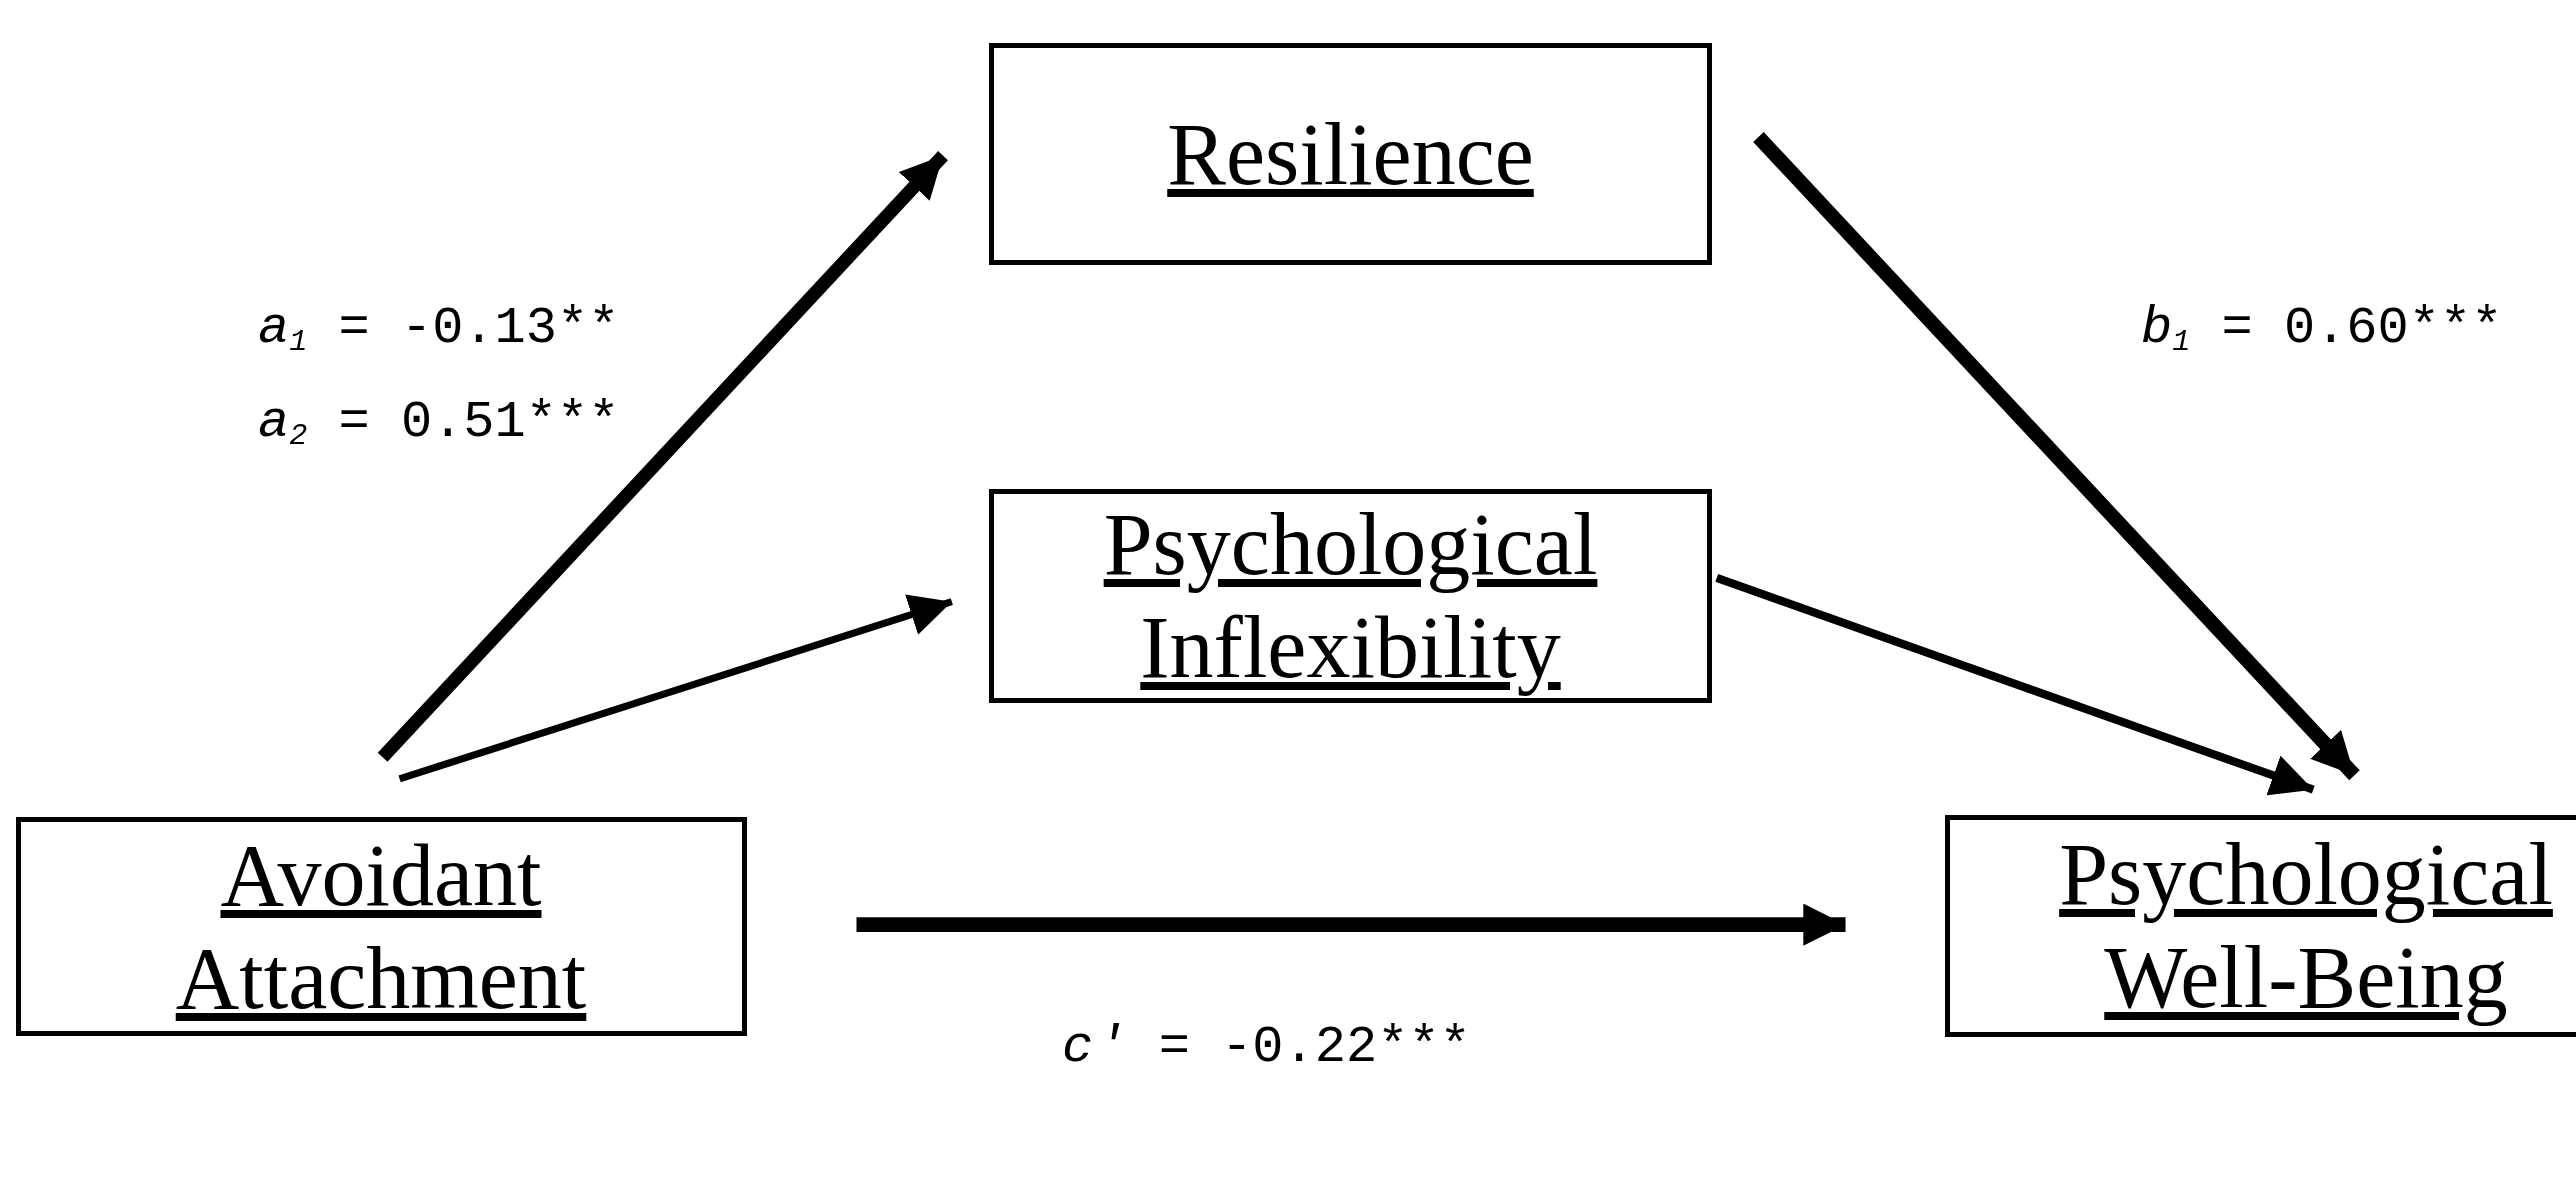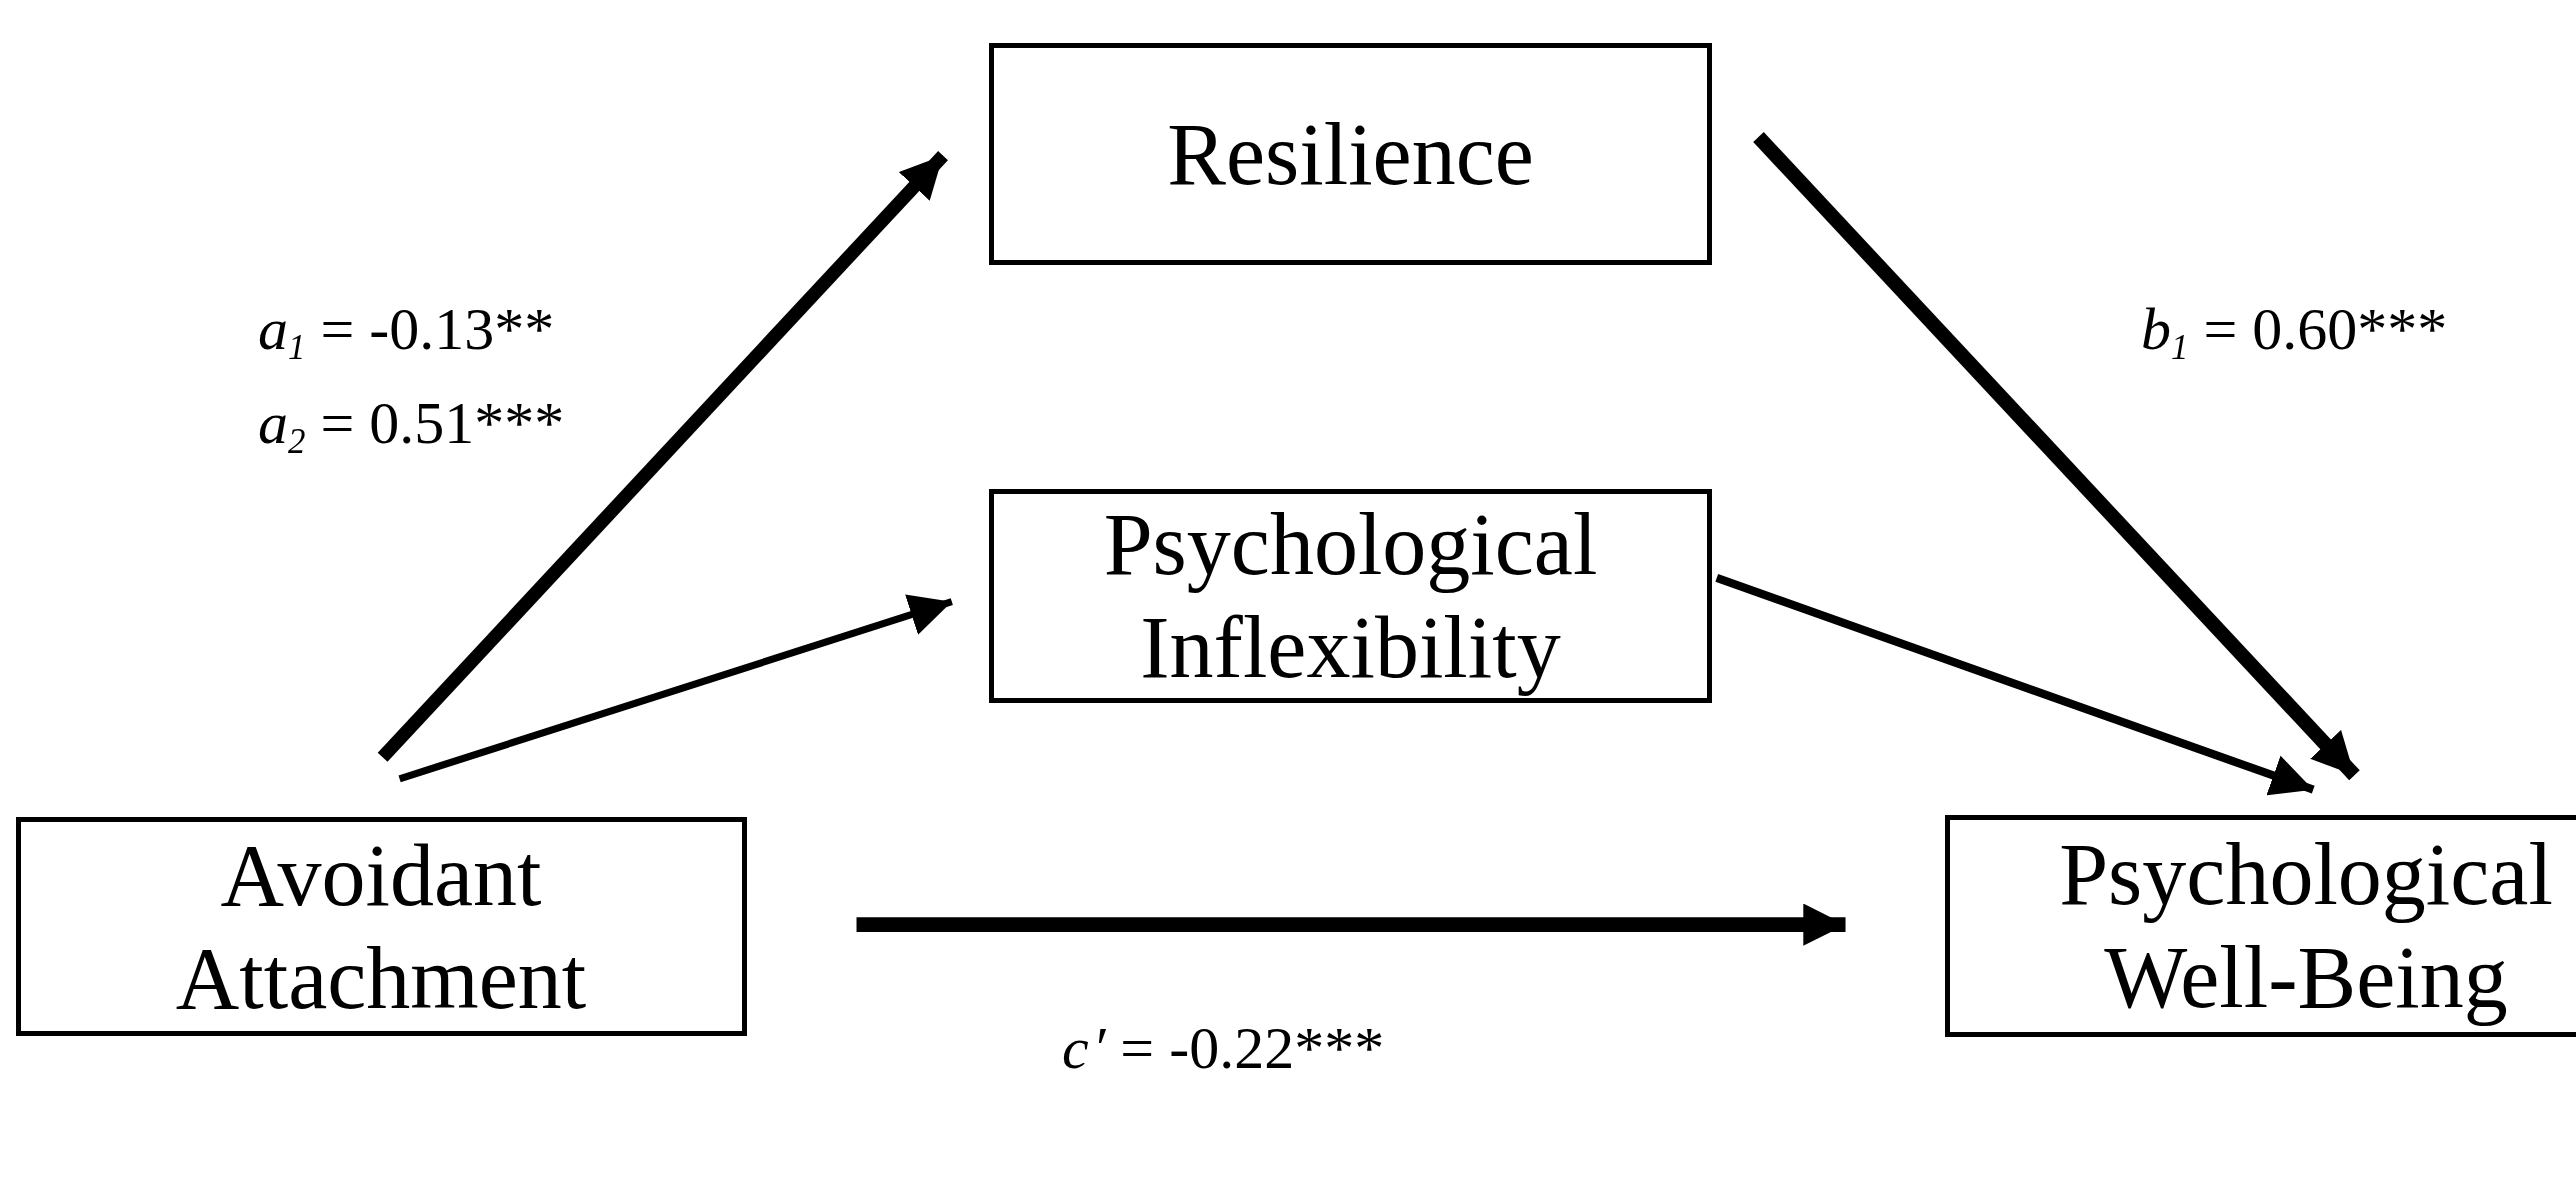--- a/index.html
+++ b/index.html
@@ -23,31 +23,33 @@
     border: 5.2px solid #000000;
     background: #ffffff;
     display: flex;
     flex-direction: column;
     align-items: center;
     justify-content: center;
     text-align: center;
     font-size: 88px;
     line-height: 103px;
     white-space: nowrap;
+    text-decoration: underline;
   }
   #box-resilience   { left: 989px; top: 43px;   width: 723px; height: 222px; }
   #box-inflexibility{ left: 989px; top: 489px;  width: 723px; height: 214px; }
   #box-avoidant     { left: 15.5px;   top: 817px; width: 731px; height: 219px; }
   #box-wellbeing    { left: 1945px; top: 815px; width: 722px; height: 222px; }
 
   .plabel {
     position: absolute;
-    font-size: 60px;
+    font-size: 52px;
     line-height: 94px;
     white-space: nowrap;
+    font-family: Liberation Mono, monospace;
   }
   #label-a { left: 258px;  top: 282px; }
   #label-b { left: 2141px; top: 282px; }
   #label-c { left: 1062px; top: 1001px; }
 
   .pvar   { font-style: italic; }
   .psub   { font-style: italic; font-size: 0.58em; line-height: 0; vertical-align: -0.28em; }
   .pprime { font-style: italic; margin-left: 0.06em; }
   .peq    { font-style: normal; }
 

